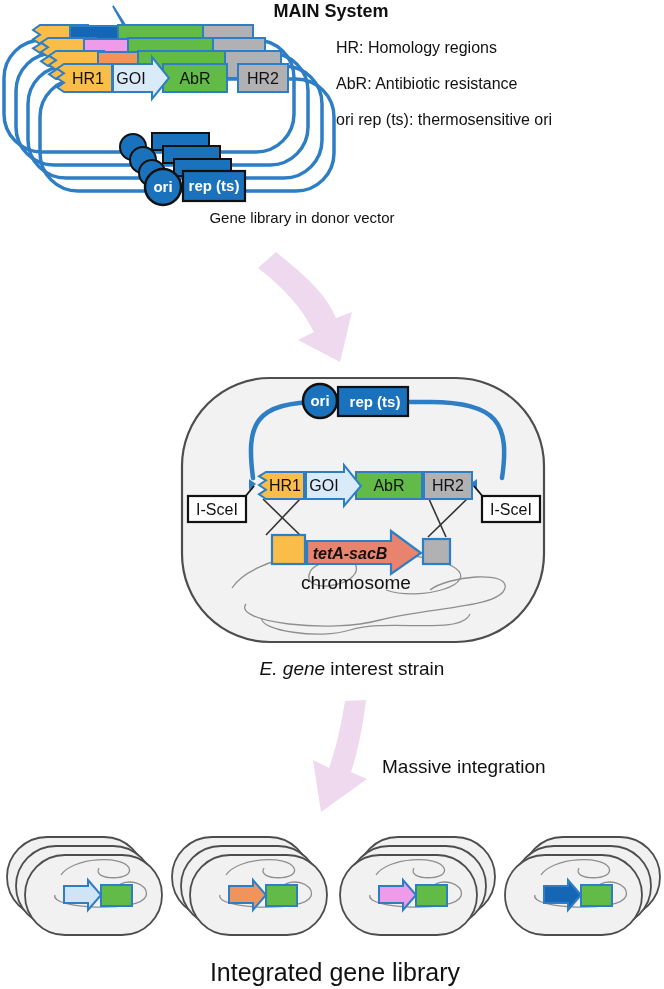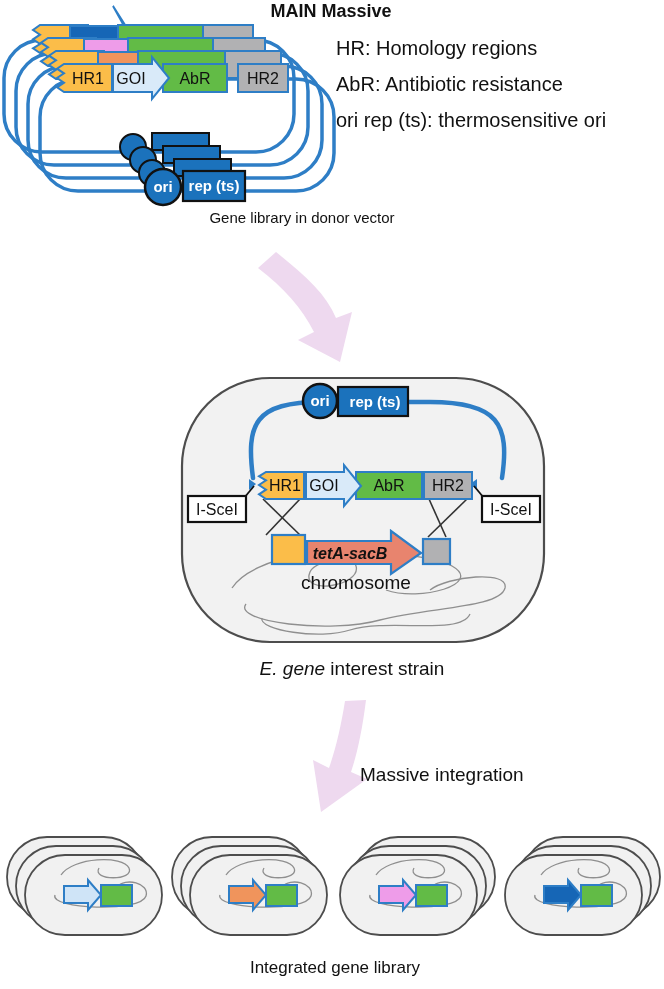--- a/index.html
+++ b/index.html
@@ -1,25 +1,25 @@
 <!DOCTYPE html>
 <html><head>
 <meta charset="utf-8">
 <style>
   html,body{margin:0;padding:0;background:#ffffff;}
   #fig{position:relative;width:664px;height:989px;background:#ffffff;overflow:hidden;
        font-family:"Liberation Sans",sans-serif;color:#111;}
   .txt{position:absolute;white-space:nowrap;}
   .center{text-align:center;}
   #title{left:231px;top:1px;width:200px;font-size:18px;font-weight:bold;}
-  #legend{left:336px;top:30px;font-size:20px;line-height:36px;}
+  #legend{left:336px;top:30px;font-size:16px;line-height:36px;}
   #cap-donor{left:152px;top:209px;width:300px;font-size:15px;}
   #cap-acceptor{left:202px;top:658px;width:300px;font-size:19px;}
-  #lbl-integration{left:360px;top:756px;font-size:19px;margin-top:8px;}
-  #cap-library{left:185px;top:958px;width:300px;font-size:17px;}
+  #lbl-integration{left:382px;top:756px;font-size:19px;}
+  #cap-library{left:185px;top:958px;width:300px;font-size:25px;}
   svg{position:absolute;left:0;top:0;}
   svg text{font-family:"Liberation Sans",sans-serif;}
   .lbl{font-size:16px;fill:#111;}
   .lblw{font-size:15px;font-weight:bold;fill:#ffffff;}
   .lbl-big{font-size:19px;fill:#111;}
   .ital{font-style:italic;}
 </style>
 </head>
 <body>
 
@@ -155,21 +155,21 @@
       <rect x="76" y="30" width="31" height="21" stroke="#2e7ec6" stroke-width="2" fill="#62bb46"></rect>
     </g>
     <g transform="translate(505,855)">
       <use href="#cellstack-r"></use>
       <path d="M 39,31 H 63 V 25 L 76,40 L 63,55 V 48 H 39 Z" stroke="#2e7ec6" stroke-width="2" fill="#1666b6"></path>
       <rect x="76" y="30" width="31" height="21" stroke="#2e7ec6" stroke-width="2" fill="#62bb46"></rect>
     </g>
   </g>
 </svg>
 
-<div class="txt center" id="title">MAIN Massive</div>
+<div class="txt center" id="title">MAIN System</div>
 
 <div class="txt" id="legend">
   <div>HR: Homology regions</div>
   <div>AbR: Antibiotic resistance</div>
   <div>ori rep (ts): thermosensitive ori</div>
 </div>
 
 <div class="txt center" id="cap-donor">Gene library in donor vector</div>
 
 <div class="txt center" id="cap-acceptor"><span class="ital">E. gene</span><span> interest strain</span></div>

